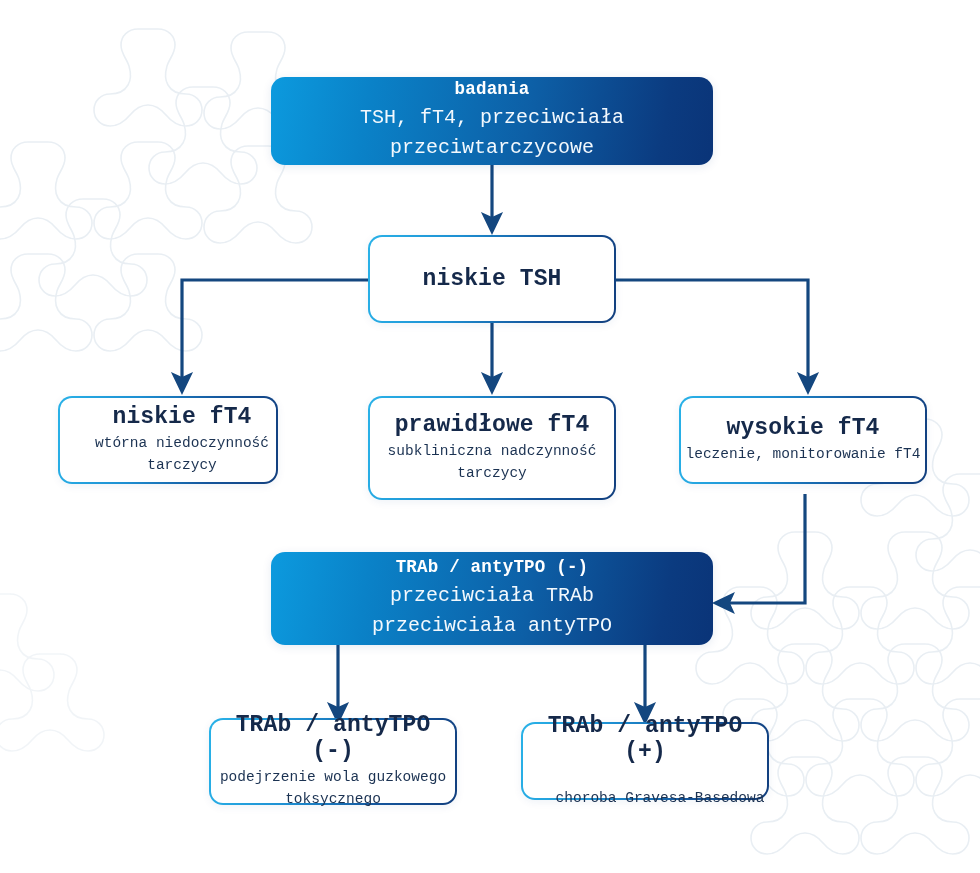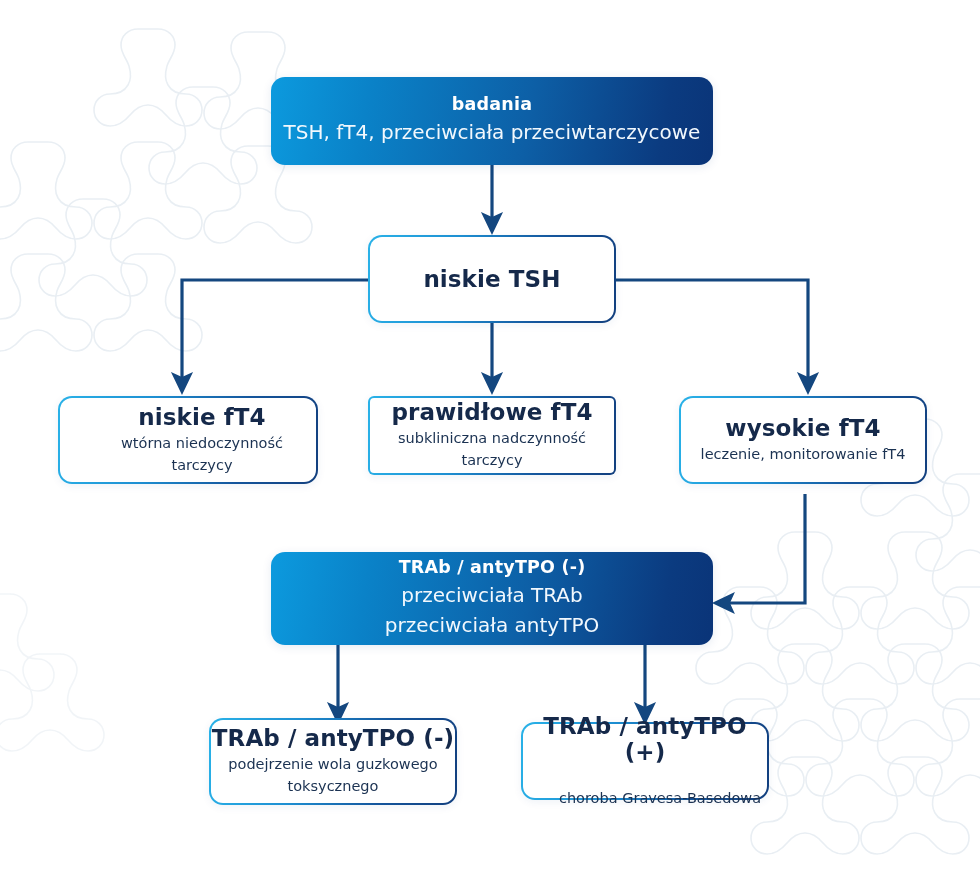--- a/index.html
+++ b/index.html
@@ -30,20 +30,21 @@
   }
 
   .node {
     position: absolute;
     box-sizing: border-box;
     display: flex;
     flex-direction: column;
     justify-content: center;
     text-align: center;
     border-radius: 14px;
+    font-family: Liberation Mono, monospace;
   }
 
   
   .node.filled {
     background: linear-gradient(100deg, #0c9ade 0%, #0a82c8 22%, #0d5fa6 58%, #0b3b80 88%, #0a3478 100%);
     color: #ffffff;
     box-shadow: 0 2px 10px rgba(10, 60, 130, 0.10);
   }
   .node.filled .title {
     font-size: 17.5px;
@@ -181,27 +182,27 @@
 
   <div class="node filled" style="left:271px; top:77px; width:442px; height:88px;">
     <div class="title">badania</div>
     <div class="sub">TSH, fT4, przeciwciała przeciwtarczycowe</div>
   </div>
 
   <div class="node outlined" style="left:368px; top:235px; width:248px; height:88px;">
     <div class="title only">niskie TSH</div>
   </div>
 
-  <div class="node outlined" style="left:58px; top:396px; width:260px; height:88px;padding-left:28px;">
+  <div class="node outlined" style="left:58px; top:396px; width:220px; height:88px;padding-left:28px;">
     <div class="title">niskie fT4</div>
     <div class="sub line2">wtórna niedoczynność</div>
     <div class="sub line2">tarczycy</div>
   </div>
 
-  <div class="node outlined" style="left:368px; top:396px; width:248px; height:79px;border-radius:6px;">
+  <div class="node outlined" style="left:368px; top:396px; width:248px; height:104px;">
     <div class="title">prawidłowe fT4</div>
     <div class="sub line2">subkliniczna nadczynność</div>
     <div class="sub line2">tarczycy</div>
   </div>
 
   <div class="node outlined" style="left:679px; top:396px; width:248px; height:88px;">
     <div class="title">wysokie fT4</div>
     <div class="sub line2">leczenie, monitorowanie fT4</div>
   </div>
 

